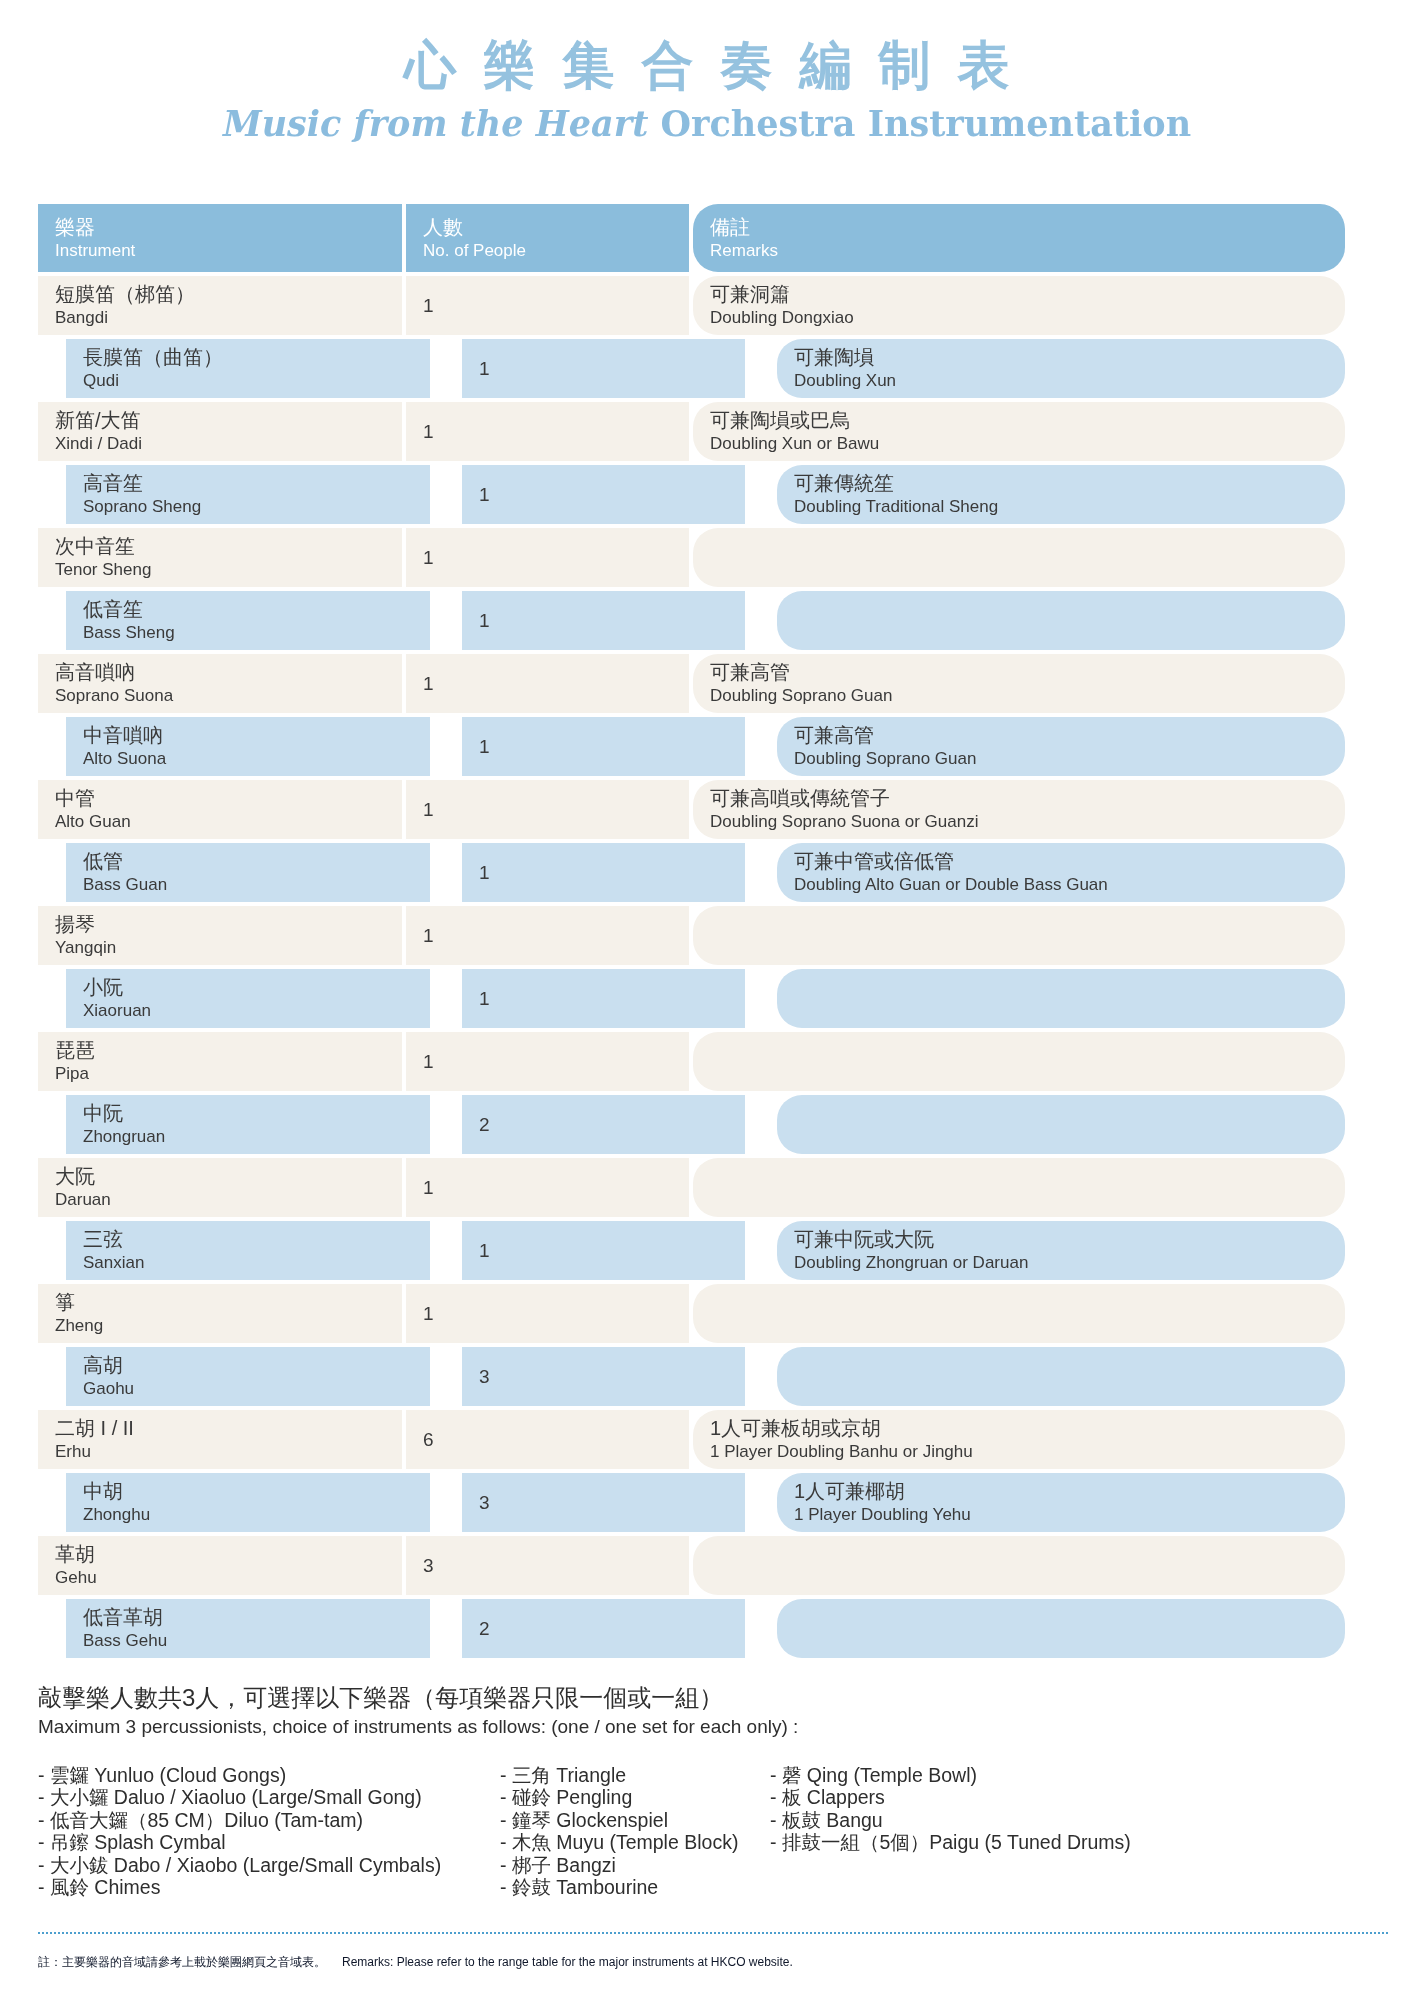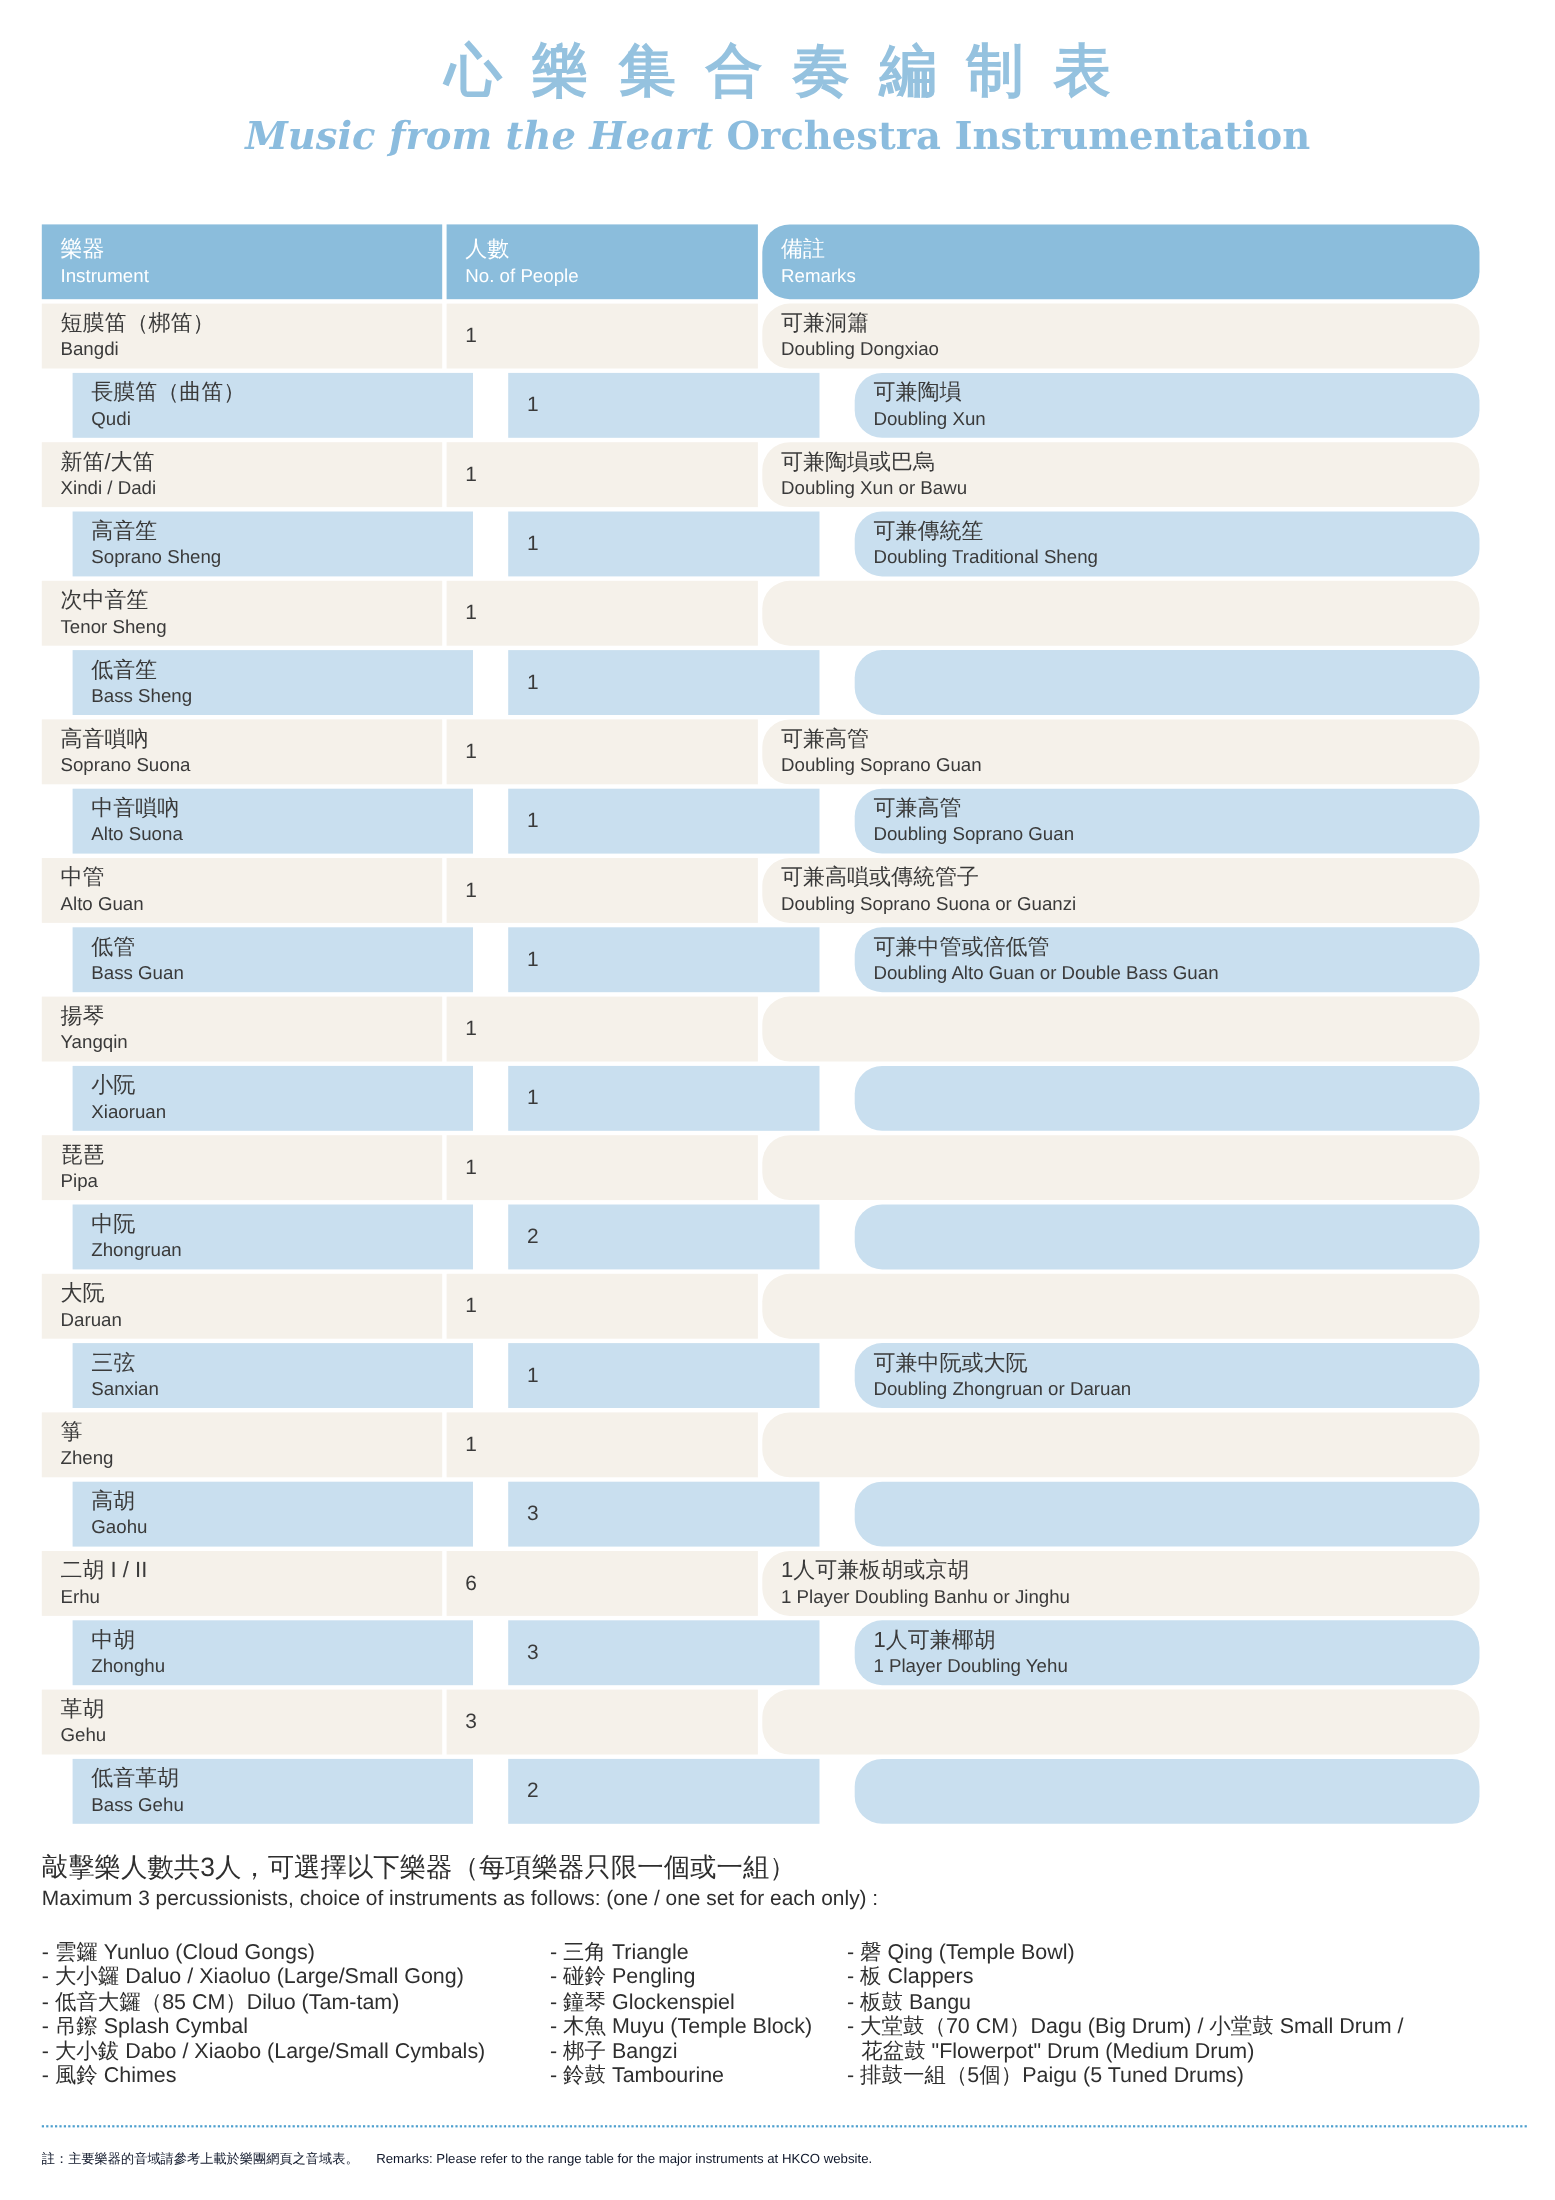--- a/index.html
+++ b/index.html
@@ -381,24 +381,20 @@
         <div class="pitem">
           <div>- 磬 Qing (Temple Bowl)</div>
         </div>
         <div class="pitem">
           <div>- 板 Clappers</div>
         </div>
         <div class="pitem">
           <div>- 板鼓 Bangu</div>
         </div>
         <div class="pitem">
-          <div>- 大堂鼓（70 CM）Dagu (Big Drum) / 小堂鼓 Small Drum /</div>
-          <div class="cont">花盆鼓 "Flowerpot" Drum (Medium Drum)</div>
-        </div>
-        <div class="pitem">
           <div>- 排鼓一組（5個）Paigu (5 Tuned Drums)</div>
         </div>
       </div>
     </div>
 </div>
 
 <div class="footer">
   <span class="note-zh">註：主要樂器的音域請參考上載於樂團網頁之音域表。</span><span>Remarks: Please refer to the range table for the major instruments at HKCO website.</span>
 </div>
 

